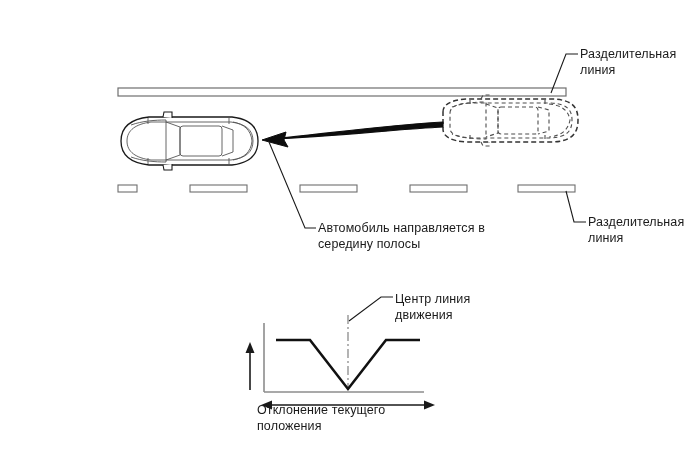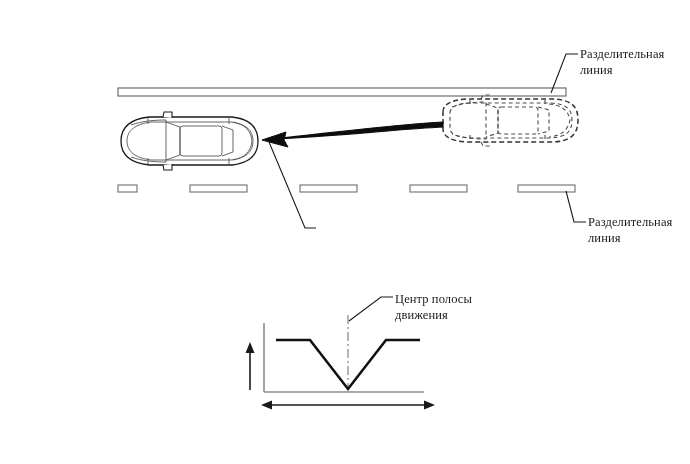--- a/index.html
+++ b/index.html
@@ -5,21 +5,21 @@
   html, body {
     margin: 0;
     padding: 0;
     background: #ffffff;
   }
   #root {
     position: relative;
     width: 690px;
     height: 464px;
     background: #ffffff;
-    font-family: Liberation Serif, serif;
+    font-family: Liberation Sans, sans-serif;
     overflow: hidden;
   }
   .label {
     position: absolute;
     font-size: 12.5px;
     line-height: 16px;
     color: #1a1a1a;
     white-space: pre-line;
     letter-spacing: 0.1px;
   }
@@ -143,20 +143,22 @@
 
       <path d="M148,118 L148,124 M148,158 L148,164" fill="none" stroke="#555555" stroke-width="0.9"></path>
       <path d="M229,118 L229,124 M229,158 L229,164" fill="none" stroke="#555555" stroke-width="0.9"></path>
     </g>
 
   </svg>
 
   <div class="label lbl-divider-top">Разделительная
 линия</div>
 
+  <div class="label lbl-car-heading">Автомобиль направляется в
+середину полосы</div>
 
   <div class="label lbl-divider-bot">Разделительная
 линия</div>
 
   <svg id="graph-svg" width="690" height="464" viewBox="0 0 690 464" style="top:0">
 
     <g stroke="#8c8c8c" stroke-width="1.6" fill="none">
       <line x1="264" y1="323" x2="264" y2="392"></line>
       <line x1="264" y1="392" x2="424" y2="392"></line>
     </g>
@@ -178,18 +180,20 @@
       <polyline points="276,340 310,340 348,389 386,340 420,340" fill="none" stroke="#111111" stroke-width="2.6" stroke-linejoin="miter" stroke-linecap="butt"></polyline>
     </g>
 
     <g>
       <line x1="268" y1="405" x2="428" y2="405" stroke="#1a1a1a" stroke-width="1.6"></line>
       <path d="M261,405 L272,400.5 L272,409.5 Z" fill="#1a1a1a"></path>
       <path d="M435,405 L424,400.5 L424,409.5 Z" fill="#1a1a1a"></path>
     </g>
   </svg>
 
-  <div class="label lbl-lane-center">Центр полосы
+  <div class="label lbl-lane-center">Центр линия
 движения</div>
 
 
+  <div class="label lbl-deviation">Отклонение текущего
+положения</div>
 
 </div>
 
 </body></html>

